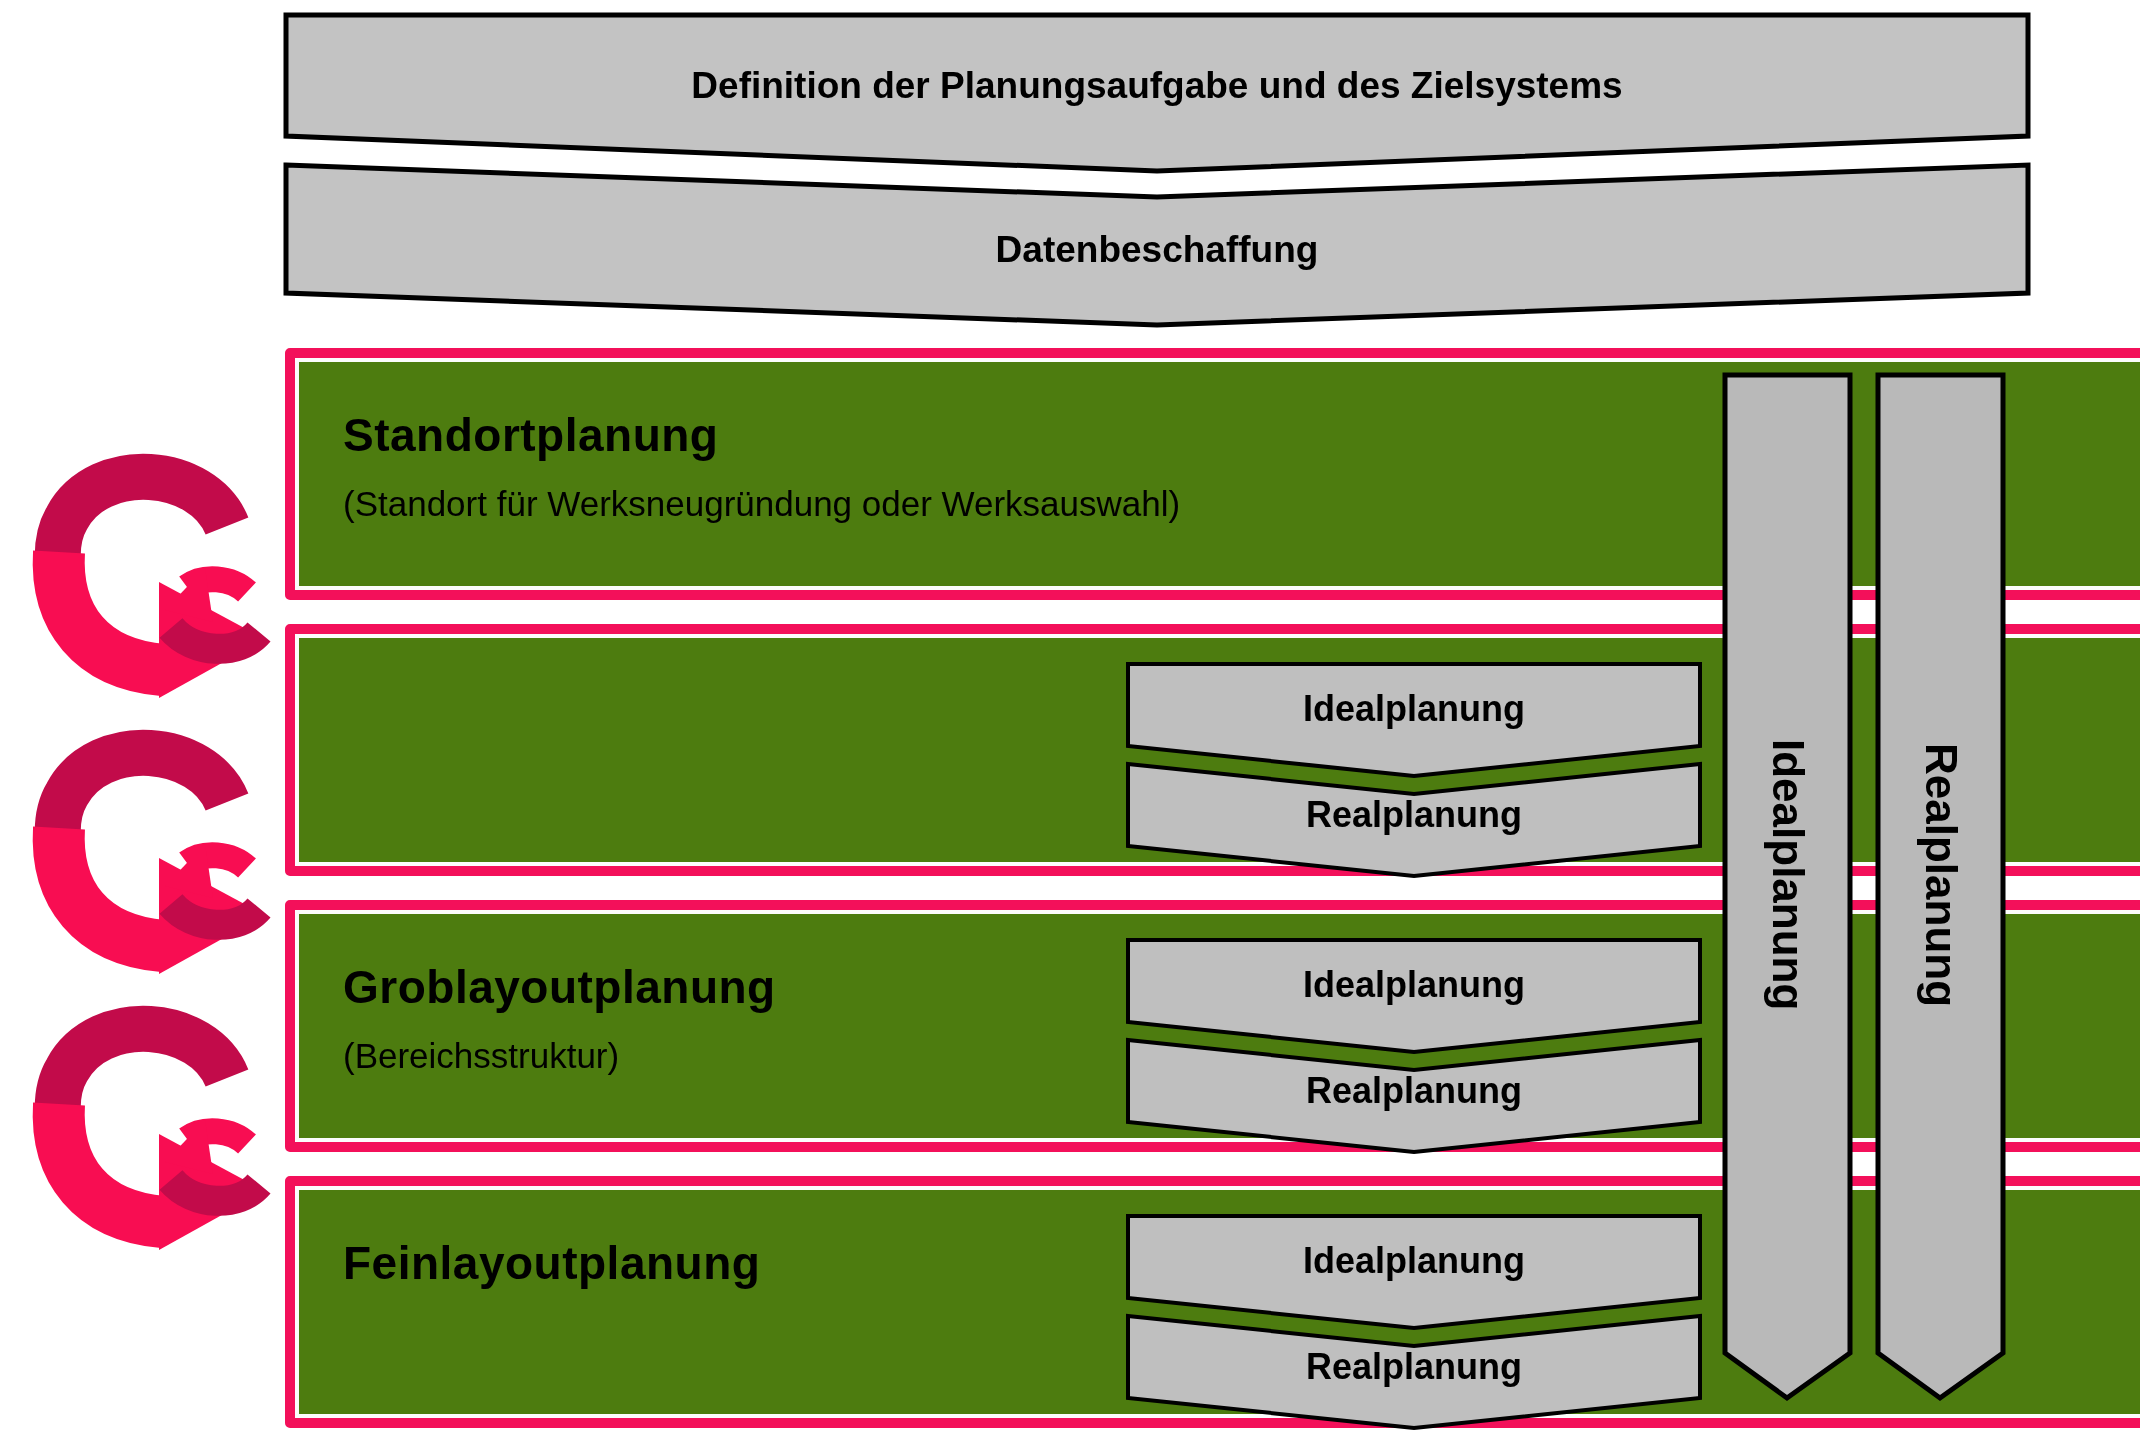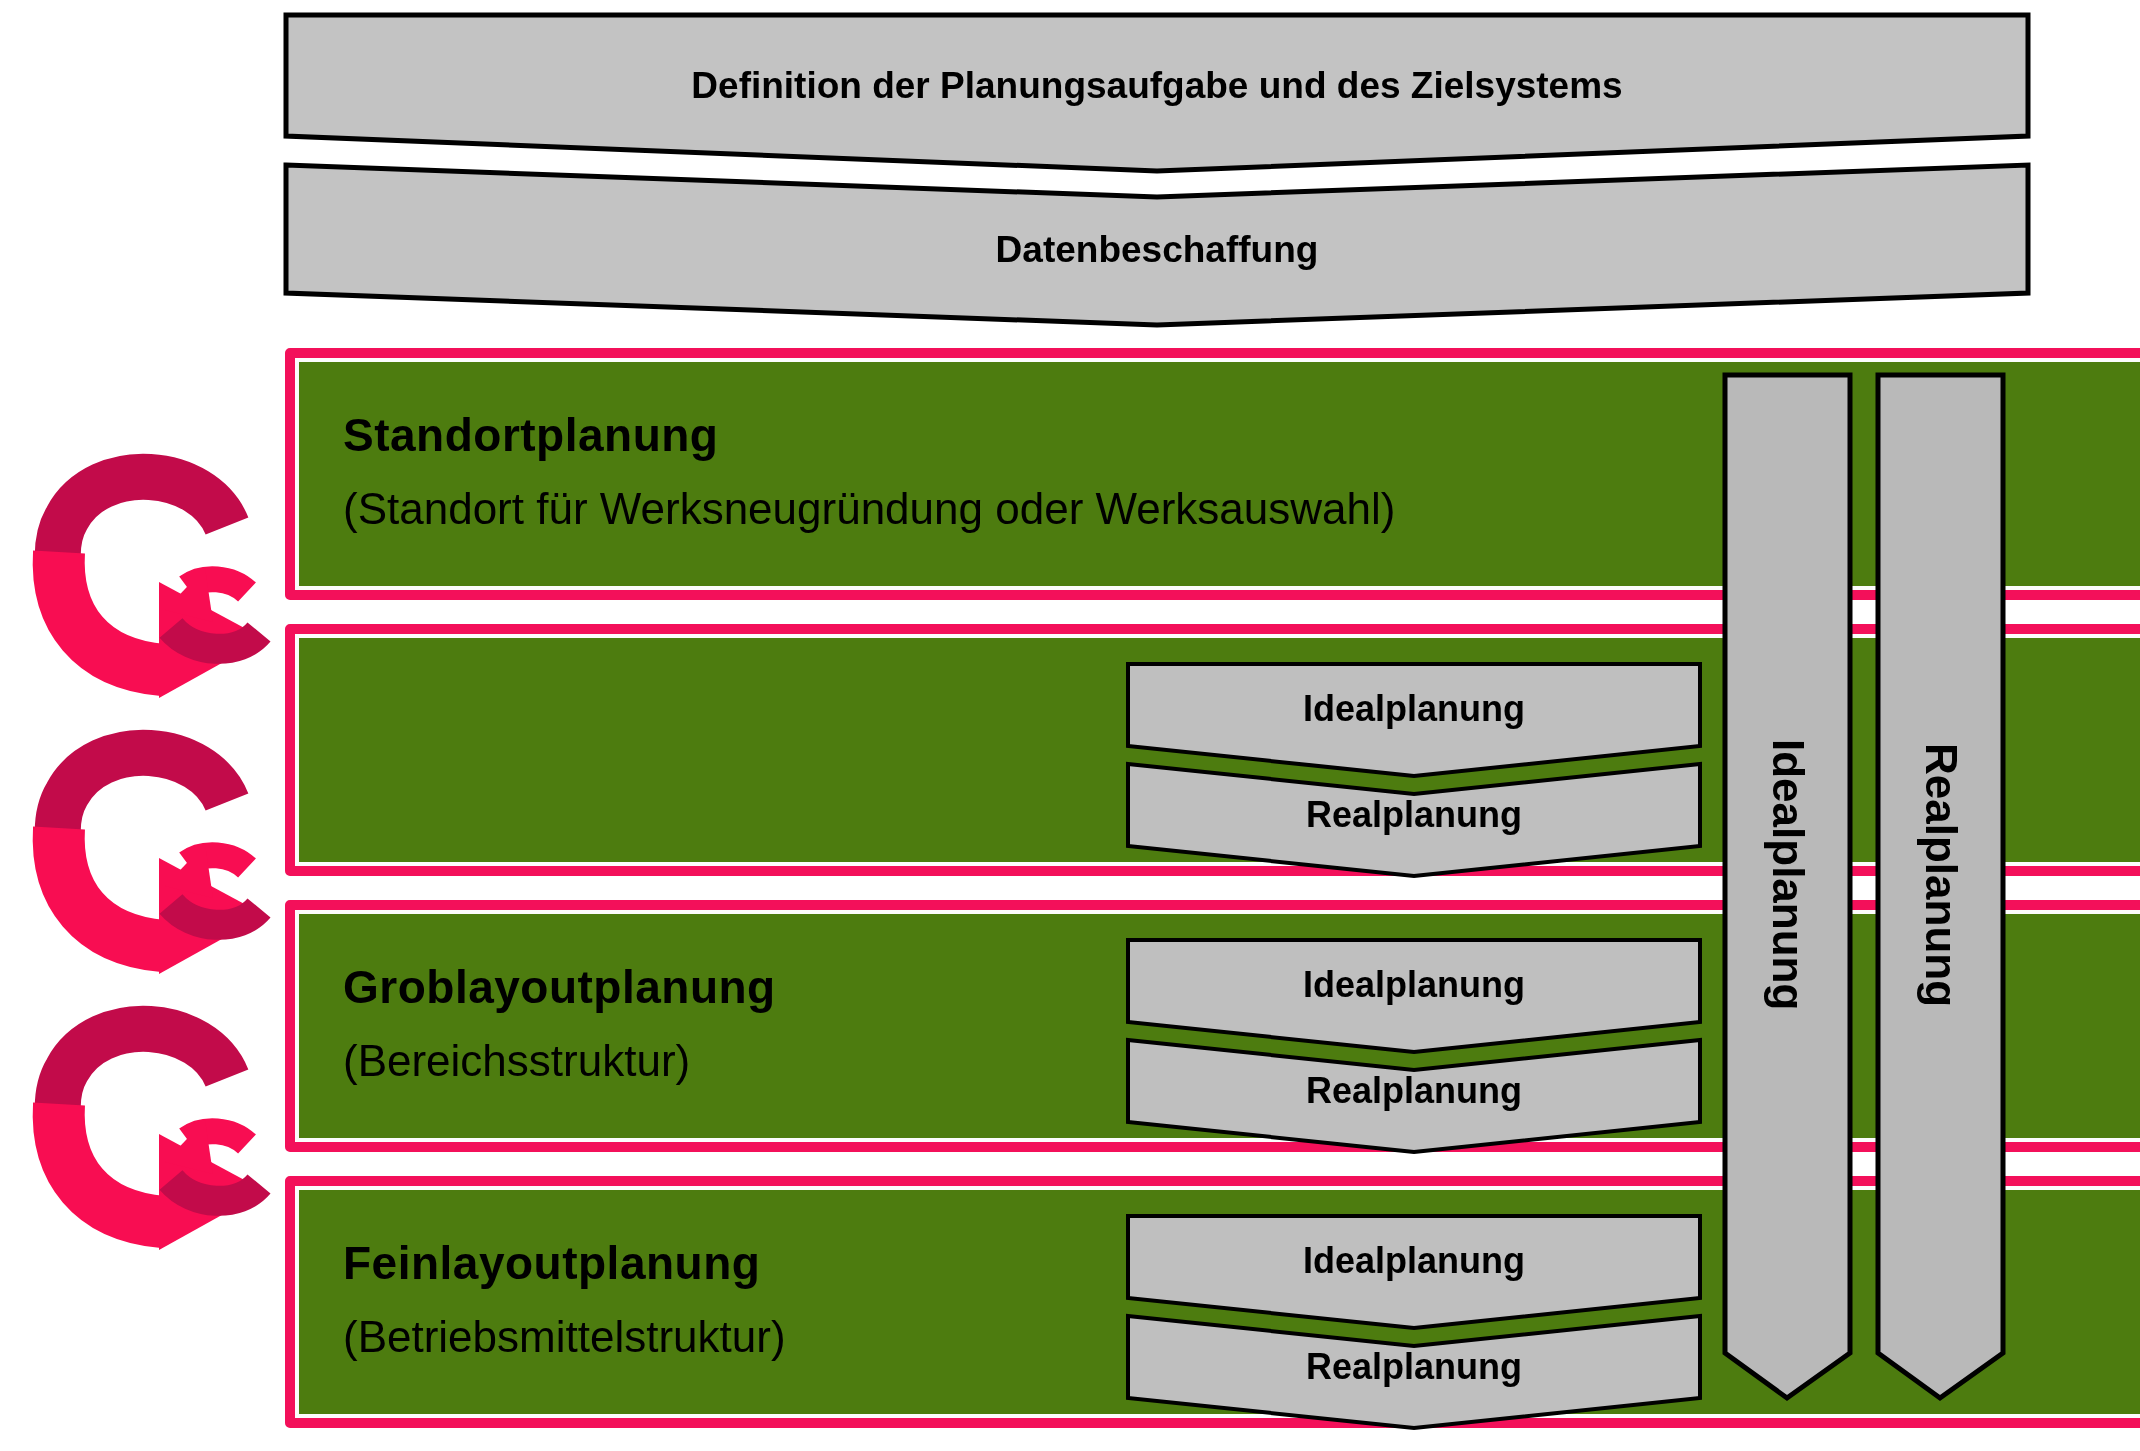--- a/index.html
+++ b/index.html
@@ -11,21 +11,21 @@
   .pbox{
     position:absolute;left:285px;width:2028px;height:252px;
     box-sizing:border-box;border:10px solid #F3105A;border-radius:5px;
     background:#4d7c0f;box-shadow:inset 0 0 0 4px #fcfcfc;
   }
   .pbox .title{
     position:absolute;left:48px;top:50px;font-size:46px;font-weight:bold;color:#000;
     white-space:nowrap;letter-spacing:0.5px;
   }
   .pbox .subtitle{
-    position:absolute;left:48px;top:126px;font-size:44px;font-weight:normal;color:#000;
+    position:absolute;left:48px;top:126px;font-size:35px;font-weight:normal;color:#000;
     white-space:nowrap;
   }
   
   .chevlabel{
     position:absolute;left:1128px;width:572px;height:74px;
     display:flex;align-items:center;justify-content:center;
     font-size:36px;font-weight:bold;color:#000;z-index:6;
   }
   
   .vbarlabel{
@@ -57,21 +57,20 @@
     <div class="subtitle">(Standort für Werksneugründung oder Werksauswahl)</div>
   </div>
   <div class="pbox" style="top:624px">
   </div>
   <div class="pbox" style="top:900px">
     <div class="title">Groblayoutplanung</div>
     <div class="subtitle">(Bereichsstruktur)</div>
   </div>
   <div class="pbox" style="top:1176px">
     <div class="title">Feinlayoutplanung</div>
-    <div class="subtitle">(Betriebsmittelstruktur)</div>
   </div>
 
   <svg width="2140" height="1451" viewBox="0 0 2140 1451">
 
     <defs>
       <g id="chevpair">
         <polygon points="1128,40 1700,40 1700,122 1414,152 1128,122" fill="#bfbfbf" stroke="#000000" stroke-width="4"></polygon>
         <polygon points="1128,140 1414,170 1700,140 1700,222 1414,252 1128,222" fill="#bfbfbf" stroke="#000000" stroke-width="4"></polygon>
       </g>
 

